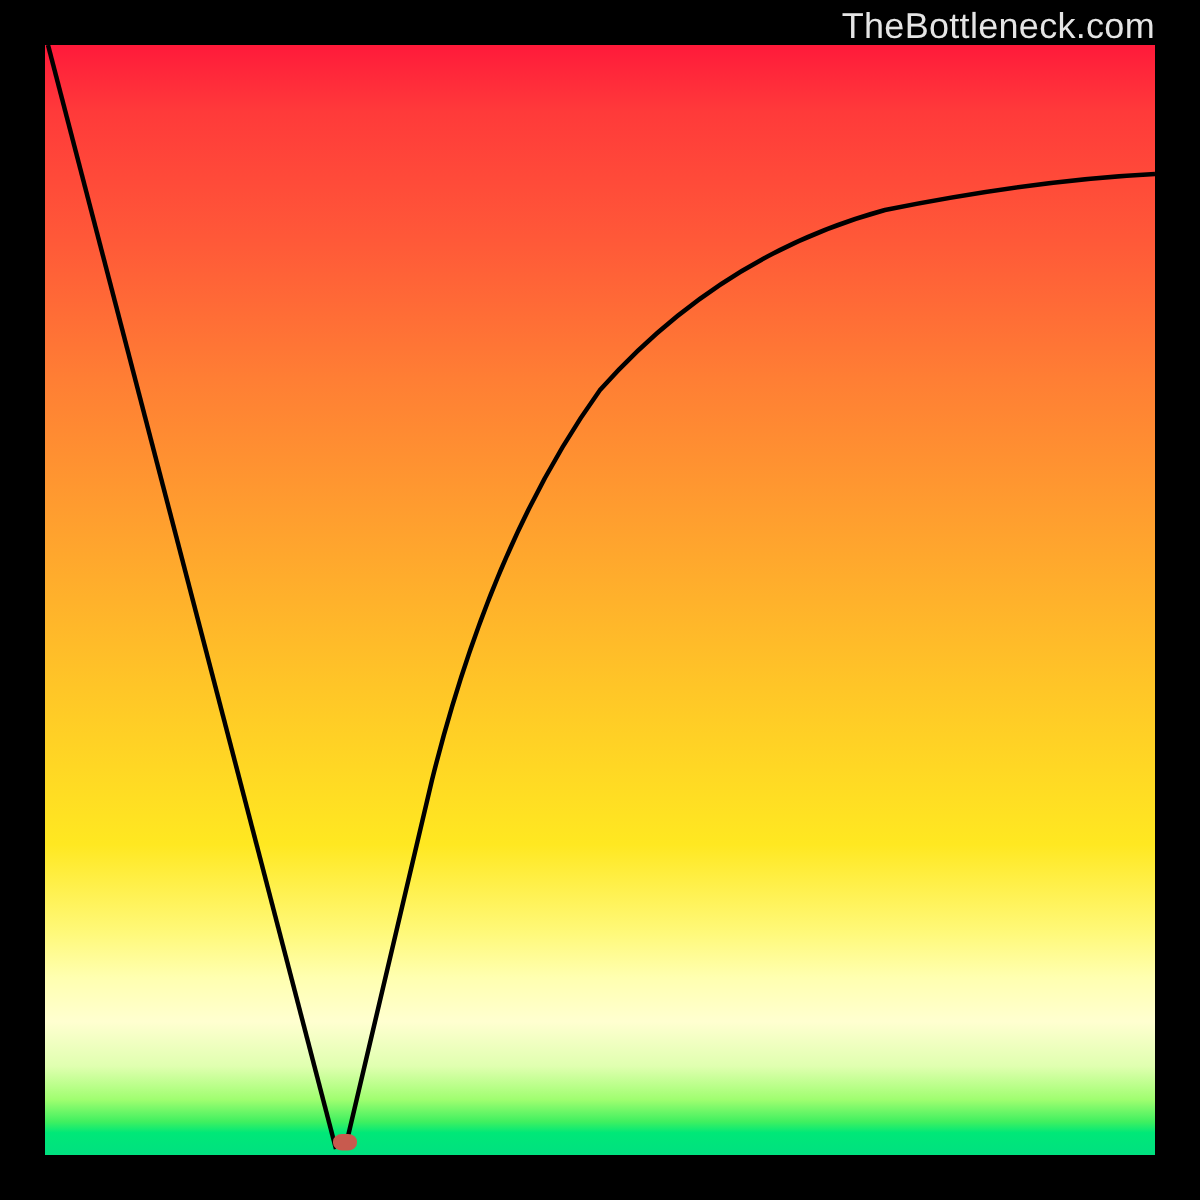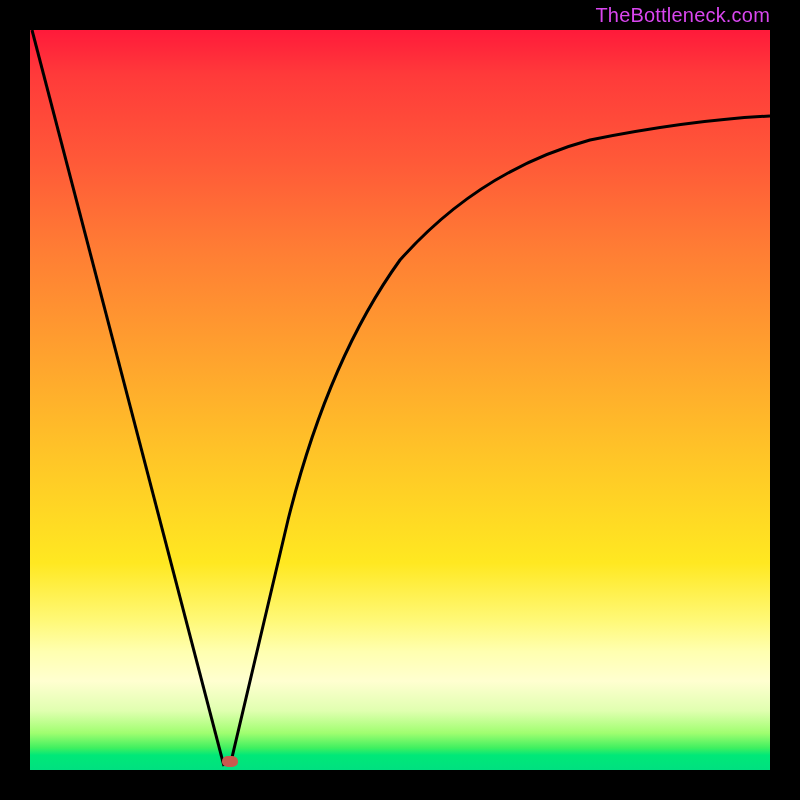--- a/index.html
+++ b/index.html
@@ -40,22 +40,22 @@
       #a0fe70 95%,
       #40f060 97%,
       #00e878 98%,
       #00e080 100%
     );
   }
   .watermark {
     position: absolute;
     top: 4px;
     right: 30px;
-    color: #d946ef;
-    font-size: 20px;
+    color: #e5e5e5;
+    font-size: 24px;
     font-weight: 500;
     letter-spacing: 0.2px;
   }
   svg.curve {
     position: absolute;
     left: 0;
     top: 0;
     width: 740px;
     height: 740px;
   }

